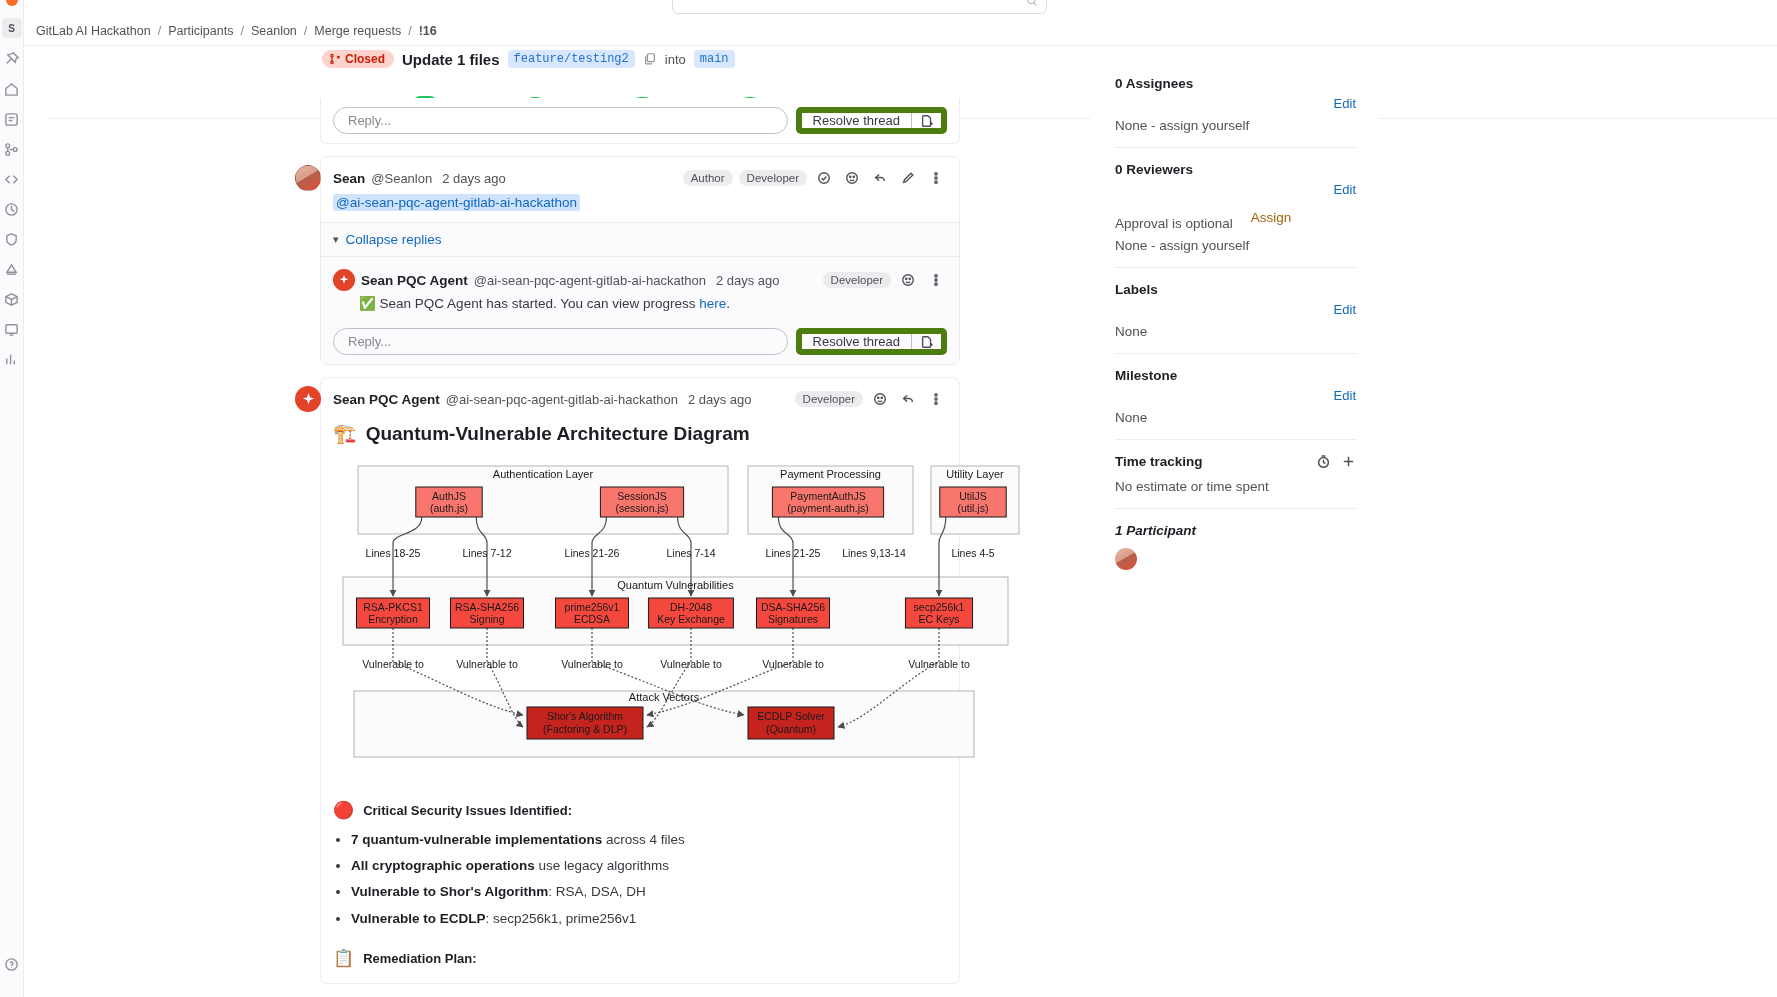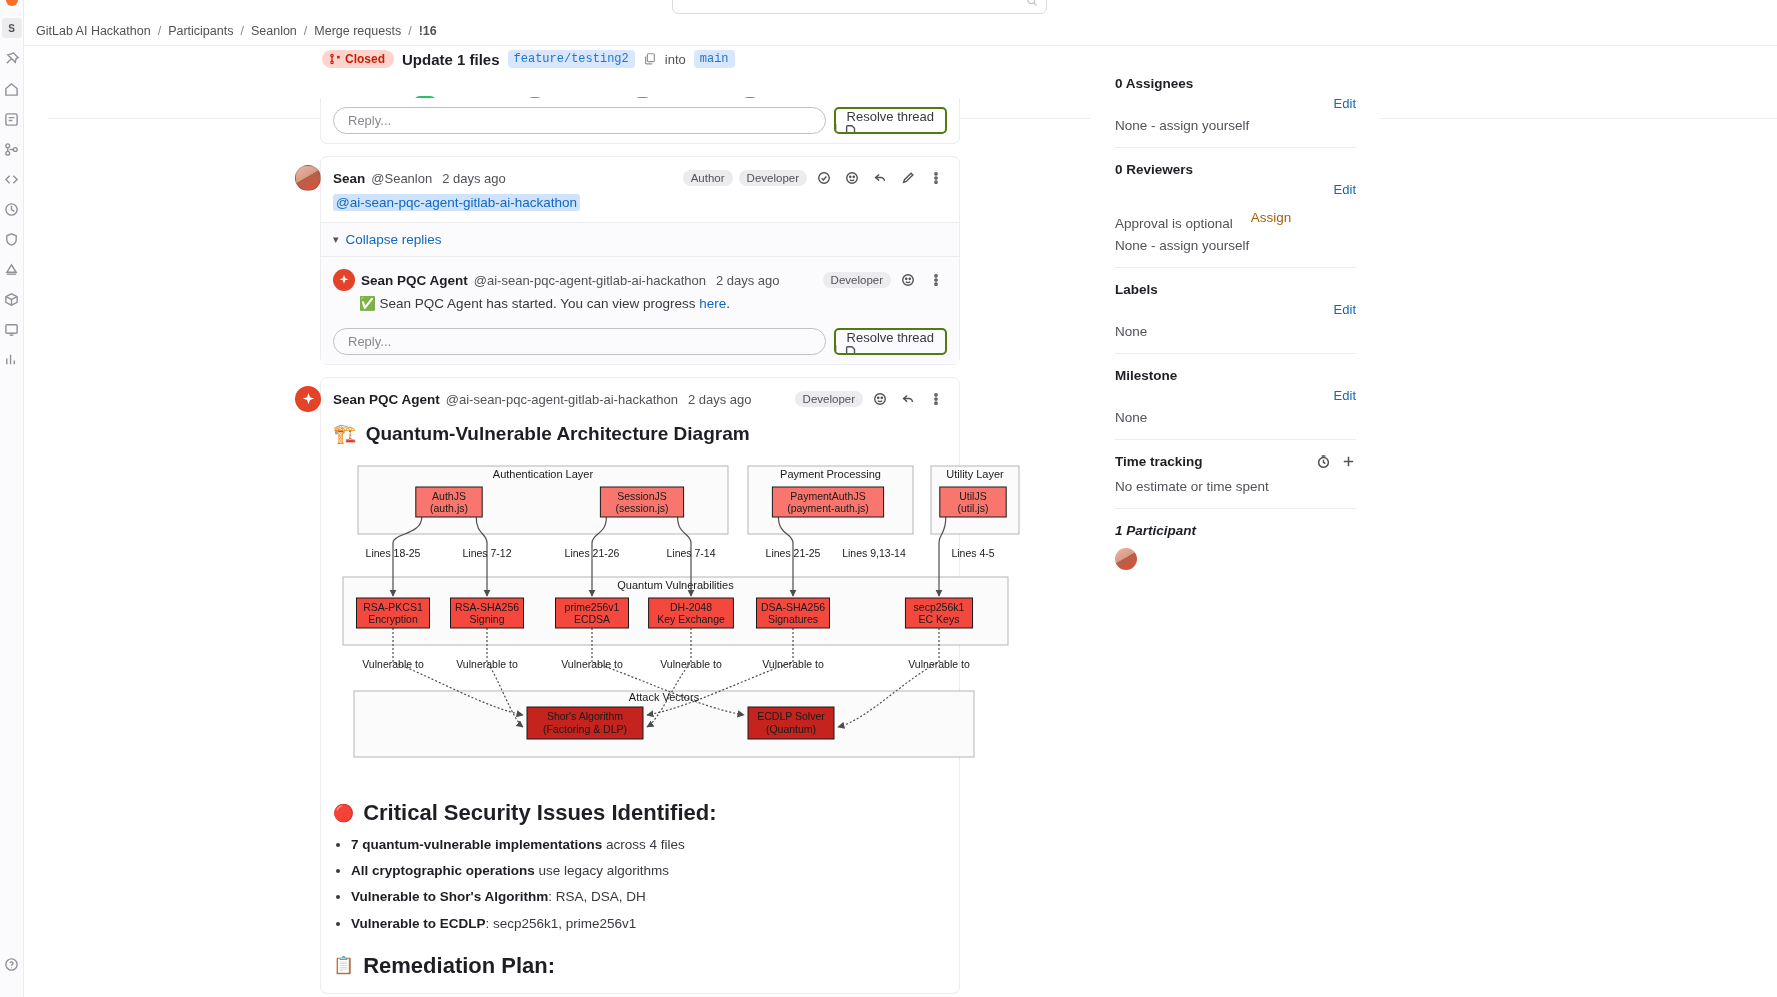--- a/index.html
+++ b/index.html
@@ -87,21 +87,21 @@
   
   #notes { position:absolute; left:296px; top:46px; width:640px; }
 
   .card { border:1px solid #ececef; border-radius:7px; background:#fff; margin-bottom:12px; position:relative; }
   .card.top-partial { border-top:none; border-radius:0 0 7px 7px; }
   .reply-wrap { display:flex; align-items:center; gap:8px; padding:9px 12px; }
   .reply-box {
     flex:1; height:27px; border:1px solid #c0c0c6; border-radius:14px;
     display:flex; align-items:center; padding:0 14px; font-size:13px; color:#89888d;
   }
-  .resolve-grp { display:flex; border:2px solid #4d7c0f; border-radius:5px; overflow:hidden; height:27px;flex-direction:column; }
+  .resolve-grp { display:flex; border:6px solid #4d7c0f; border-radius:5px; overflow:hidden; height:27px; }
   .resolve-grp .rbtn { font-size:13px; color:#3a383f; padding:0 11px; display:flex;align-items:center; cursor:pointer;}
   .resolve-grp .ribtn { width:30px; border-left:1px solid #c0c0c6; display:flex;align-items:center;justify-content:center;cursor:pointer;}
   .resolve-grp svg { width:14px;height:14px;stroke:#535158;fill:none;stroke-width:1.6;}
 
   .note-head { display:flex; align-items:center; gap:6px; padding:10px 12px 2px 12px; }
   .note-name { font-weight:700; color:#1f1e24; font-size:13.5px; }
   .note-handle { color:#535158; font-size:13px; }
   .note-time { color:#535158; font-size:13px; margin-left:4px;}
   .note-spacer { flex:1; }
   .rolebadge { background:#ececef; color:#535158; font-size:11.5px; border-radius:10px; padding:2px 8px;}
@@ -135,21 +135,21 @@
   .gutter-avatar { position:absolute; left:22px; }
 
   
   .diagram-h { display:flex; align-items:center; gap:9px; margin:6px 0 10px 0; }
   .diagram-h .emoji { font-size:19px; }
   .diagram-h .txt { font-size:19px; font-weight:700; color:#1f1e24; }
   .diagram-svg { display:block; }
 
   .sec-h { display:flex; align-items:center; gap:9px; margin:20px 0 10px 0; }
   .sec-h .emoji { font-size:17px;}
-  .sec-h .txt { font-size:22px; font-weight:700; color:#1f1e24;}
+  .sec-h .txt { font-size:13px; font-weight:700; color:#1f1e24;}
   ul.findings { margin:0 0 0 18px; padding:0; }
   ul.findings li { font-size:13.5px; color:#3a383f; margin-bottom:8px; line-height:1.35;}
   ul.findings li b { color:#1f1e24; }
 
   
   #sidebar {
     position:absolute; left:1090px; top:46px; width:290px; bottom:0;
     background:#fff; padding:18px 24px 0 24px; border-left:1px solid #fff;
   }
   .sb-block { padding:14px 0; border-bottom:1px solid #ececef; }

